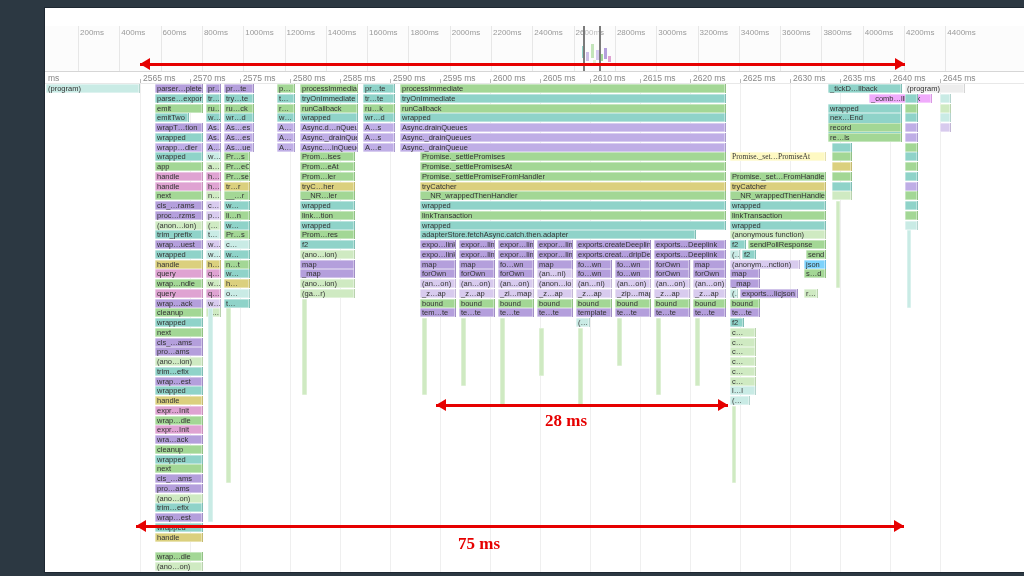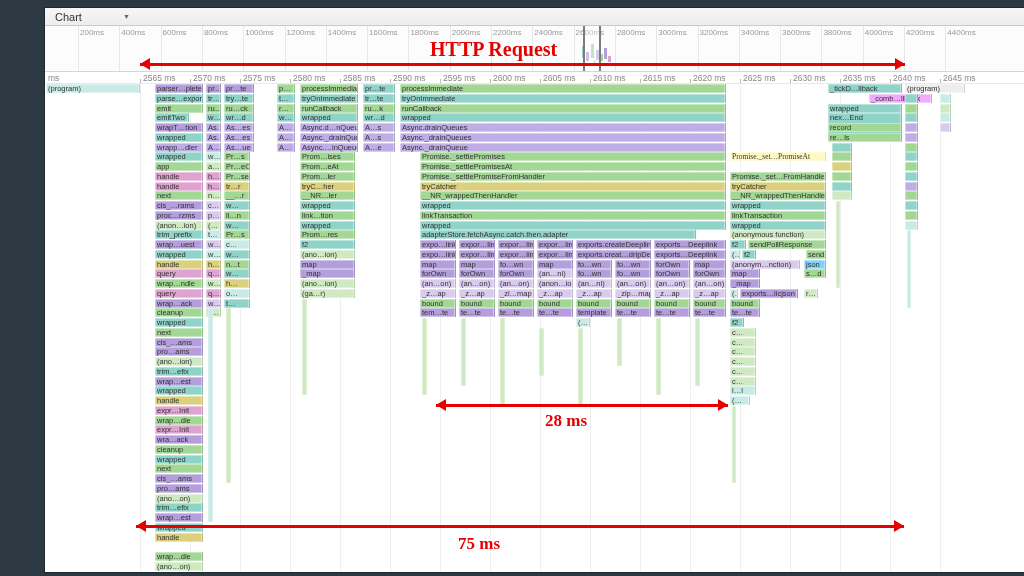--- a/index.html
+++ b/index.html
@@ -36,26 +36,20 @@
   .ann-label{position:absolute;color:var(--accent);font-family:"Liberation Serif",serif;font-weight:bold;white-space:nowrap;}
   .arrow{position:absolute;height:3px;background:var(--accent);}
   .arrow::before{content:"";position:absolute;left:-6px;top:-5px;border:6.5px solid transparent;border-right:10px solid var(--accent);}
   .arrow::after{content:"";position:absolute;right:-6px;top:-5px;border:6.5px solid transparent;border-left:10px solid var(--accent);}
 </style>
 </head>
 <body style="--accent: #e60000;">
 
 <div class="window">
 
-  <div class="toolbar">
-    <div class="chart-select">
-      <span>Chart</span>
-      <span class="caret">▼</span>
-    </div>
-  </div>
 
   <div class="minimap">
     <div>
         <div class="mm-grid" style="left: 33px;"></div>
         <div class="mm-label" style="left: 35px;">200ms</div>
         <div class="mm-grid" style="left: 74.3px;"></div>
         <div class="mm-label" style="left: 76.3px;">400ms</div>
         <div class="mm-grid" style="left: 115.6px;"></div>
         <div class="mm-label" style="left: 117.6px;">600ms</div>
         <div class="mm-grid" style="left: 156.9px;"></div>
@@ -459,21 +453,20 @@
         <div class="fcol" style="left: 649px; top: 234px; width: 5px; height: 67.5px; background: rgb(207, 234, 194);"></div>
         <div class="fcol" style="left: 686px; top: 321.75px; width: 4px; height: 77.25px; background: rgb(207, 234, 194);"></div>
         <div class="fcol" style="left: 790px; top: 117px; width: 4px; height: 87px; background: rgb(207, 234, 194);"></div>
         <div class="fcol" style="left: 861px; top: 146.25px; width: 4px; height: 77.25px; background: rgb(201, 235, 229);"></div>
       </div>
   </div>
 
 </div>
 
 <div class="ann">
-  <div class="ann-label" style="left:430px;top:38px;font-size:20px;">HTTP Request</div>
   <div class="arrow" style="left:140px;top:63px;width:765px;"></div>
 
   <div class="arrow" style="left:436px;top:404px;width:292px;"></div>
   <div class="ann-label" style="left:545px;top:411px;font-size:17px;">28 ms</div>
 
   <div class="arrow" style="left:136px;top:525px;width:768px;"></div>
   <div class="ann-label" style="left:458px;top:534px;font-size:17px;">75 ms</div>
 </div>
 
 </body></html>

